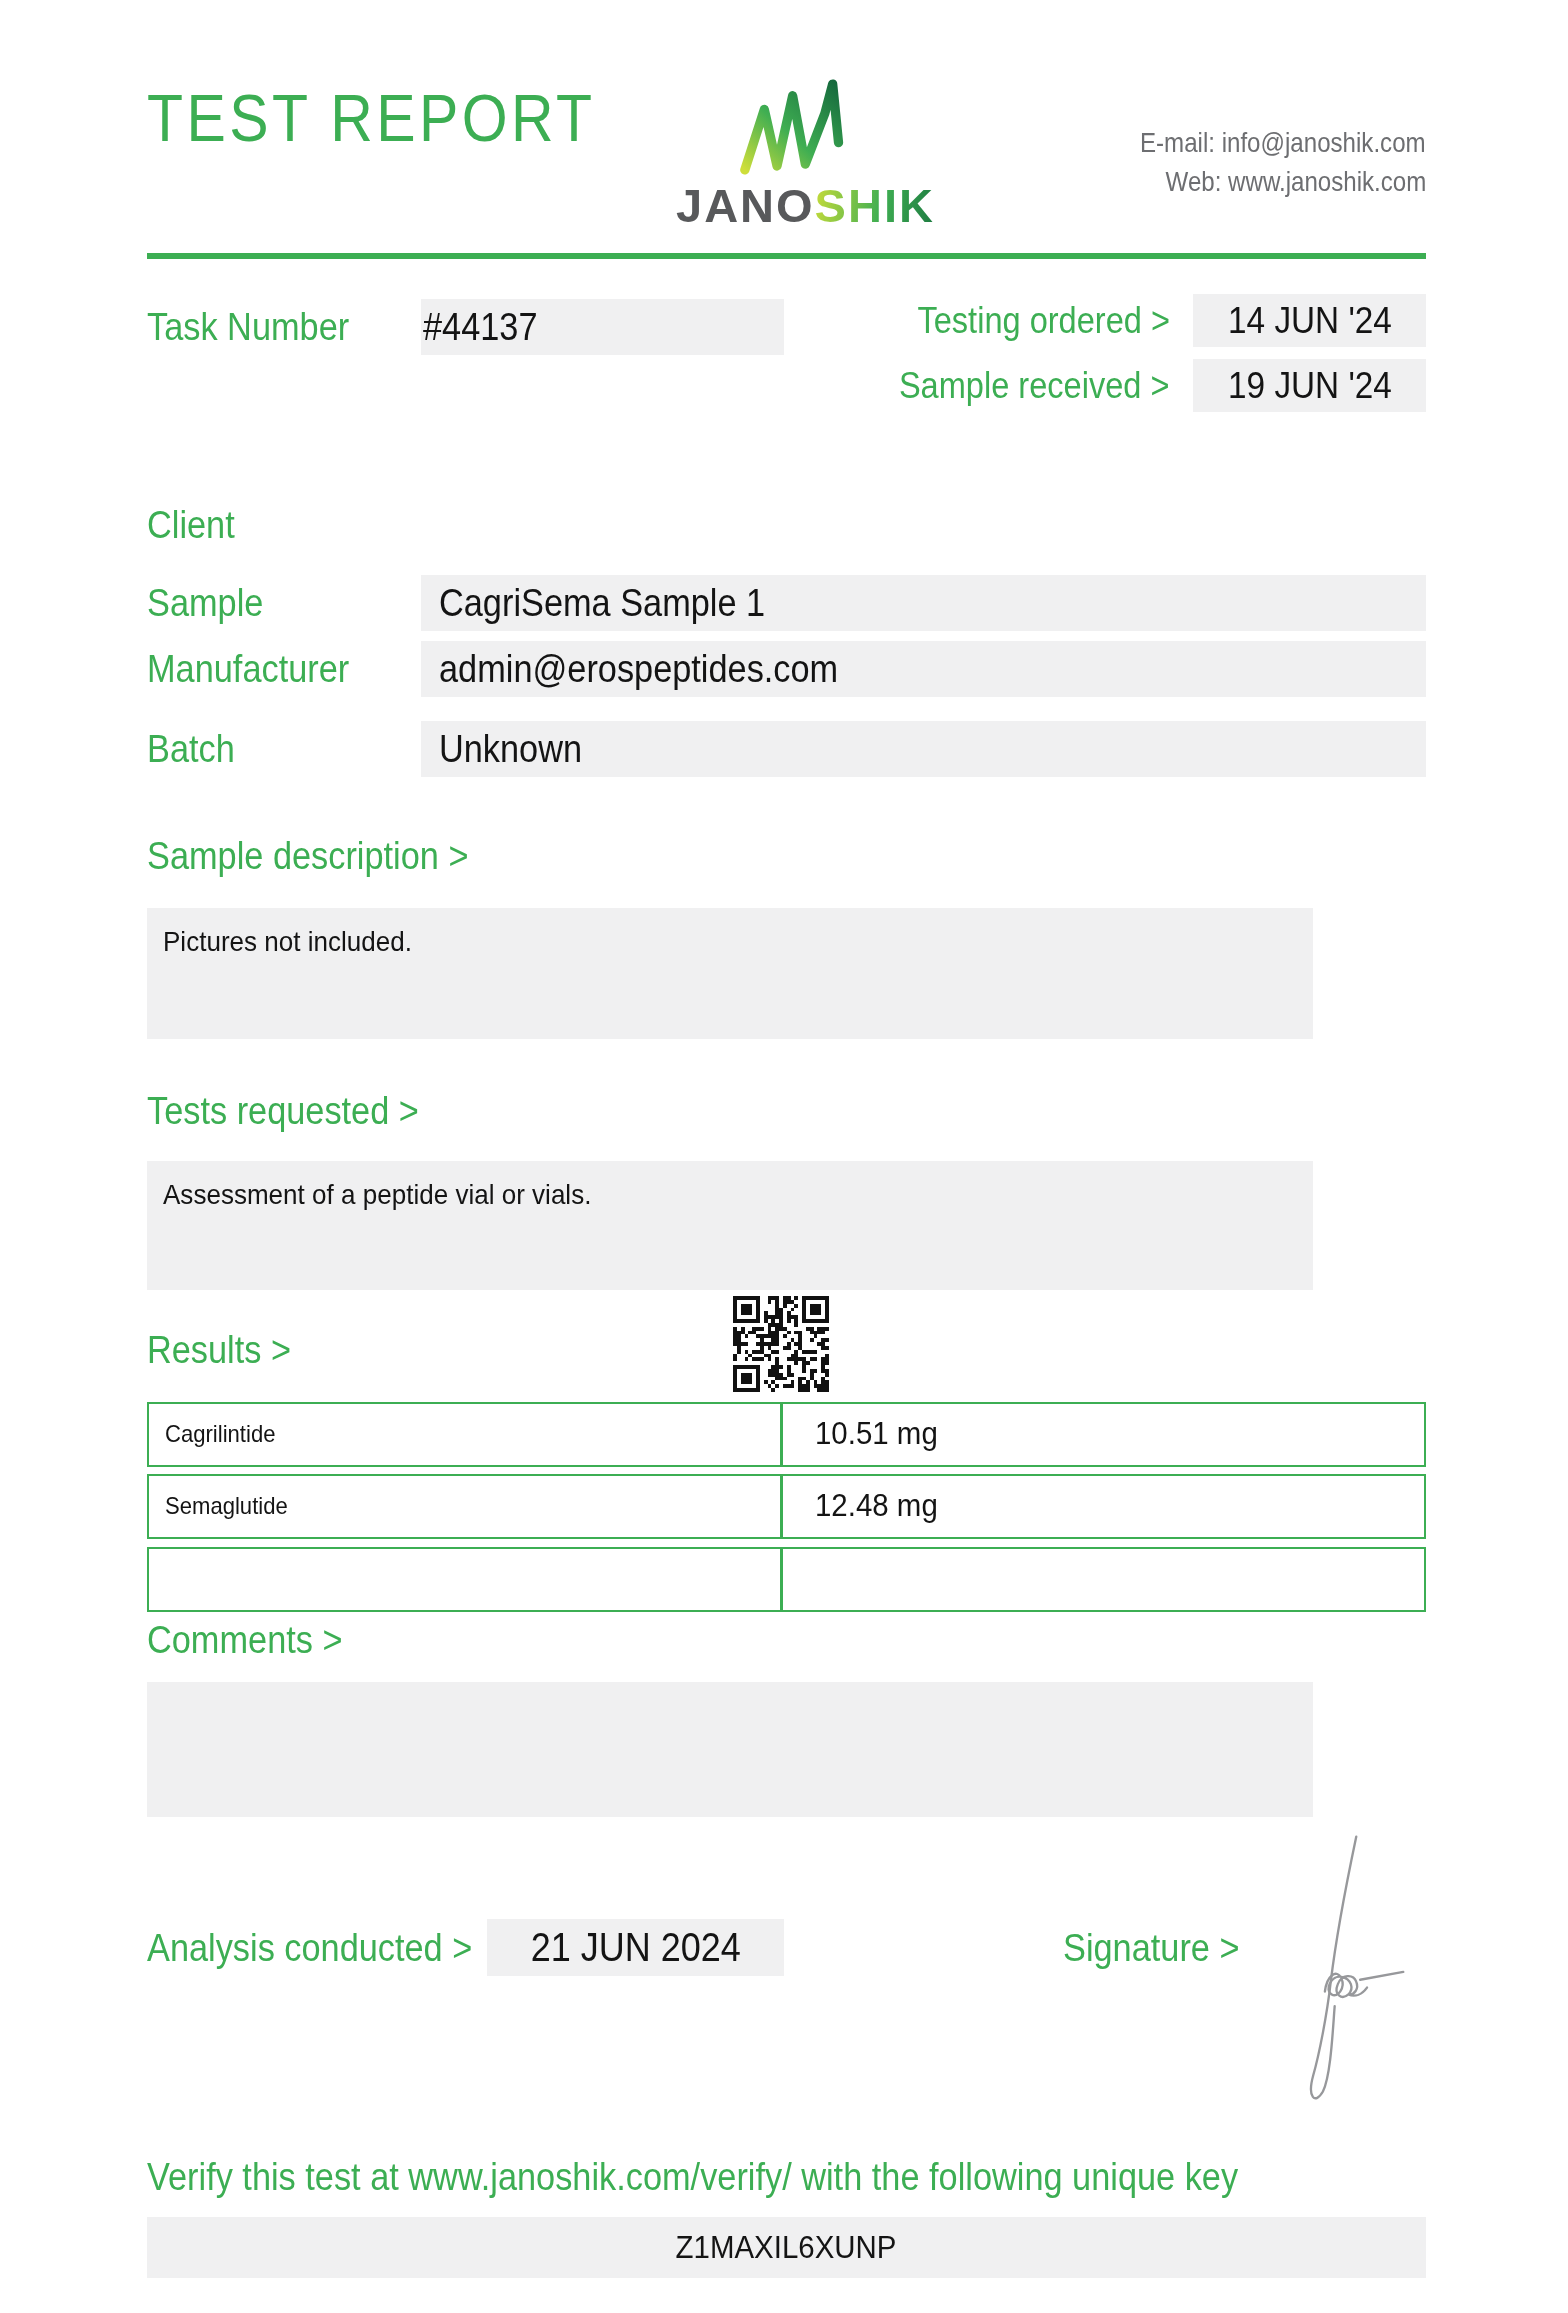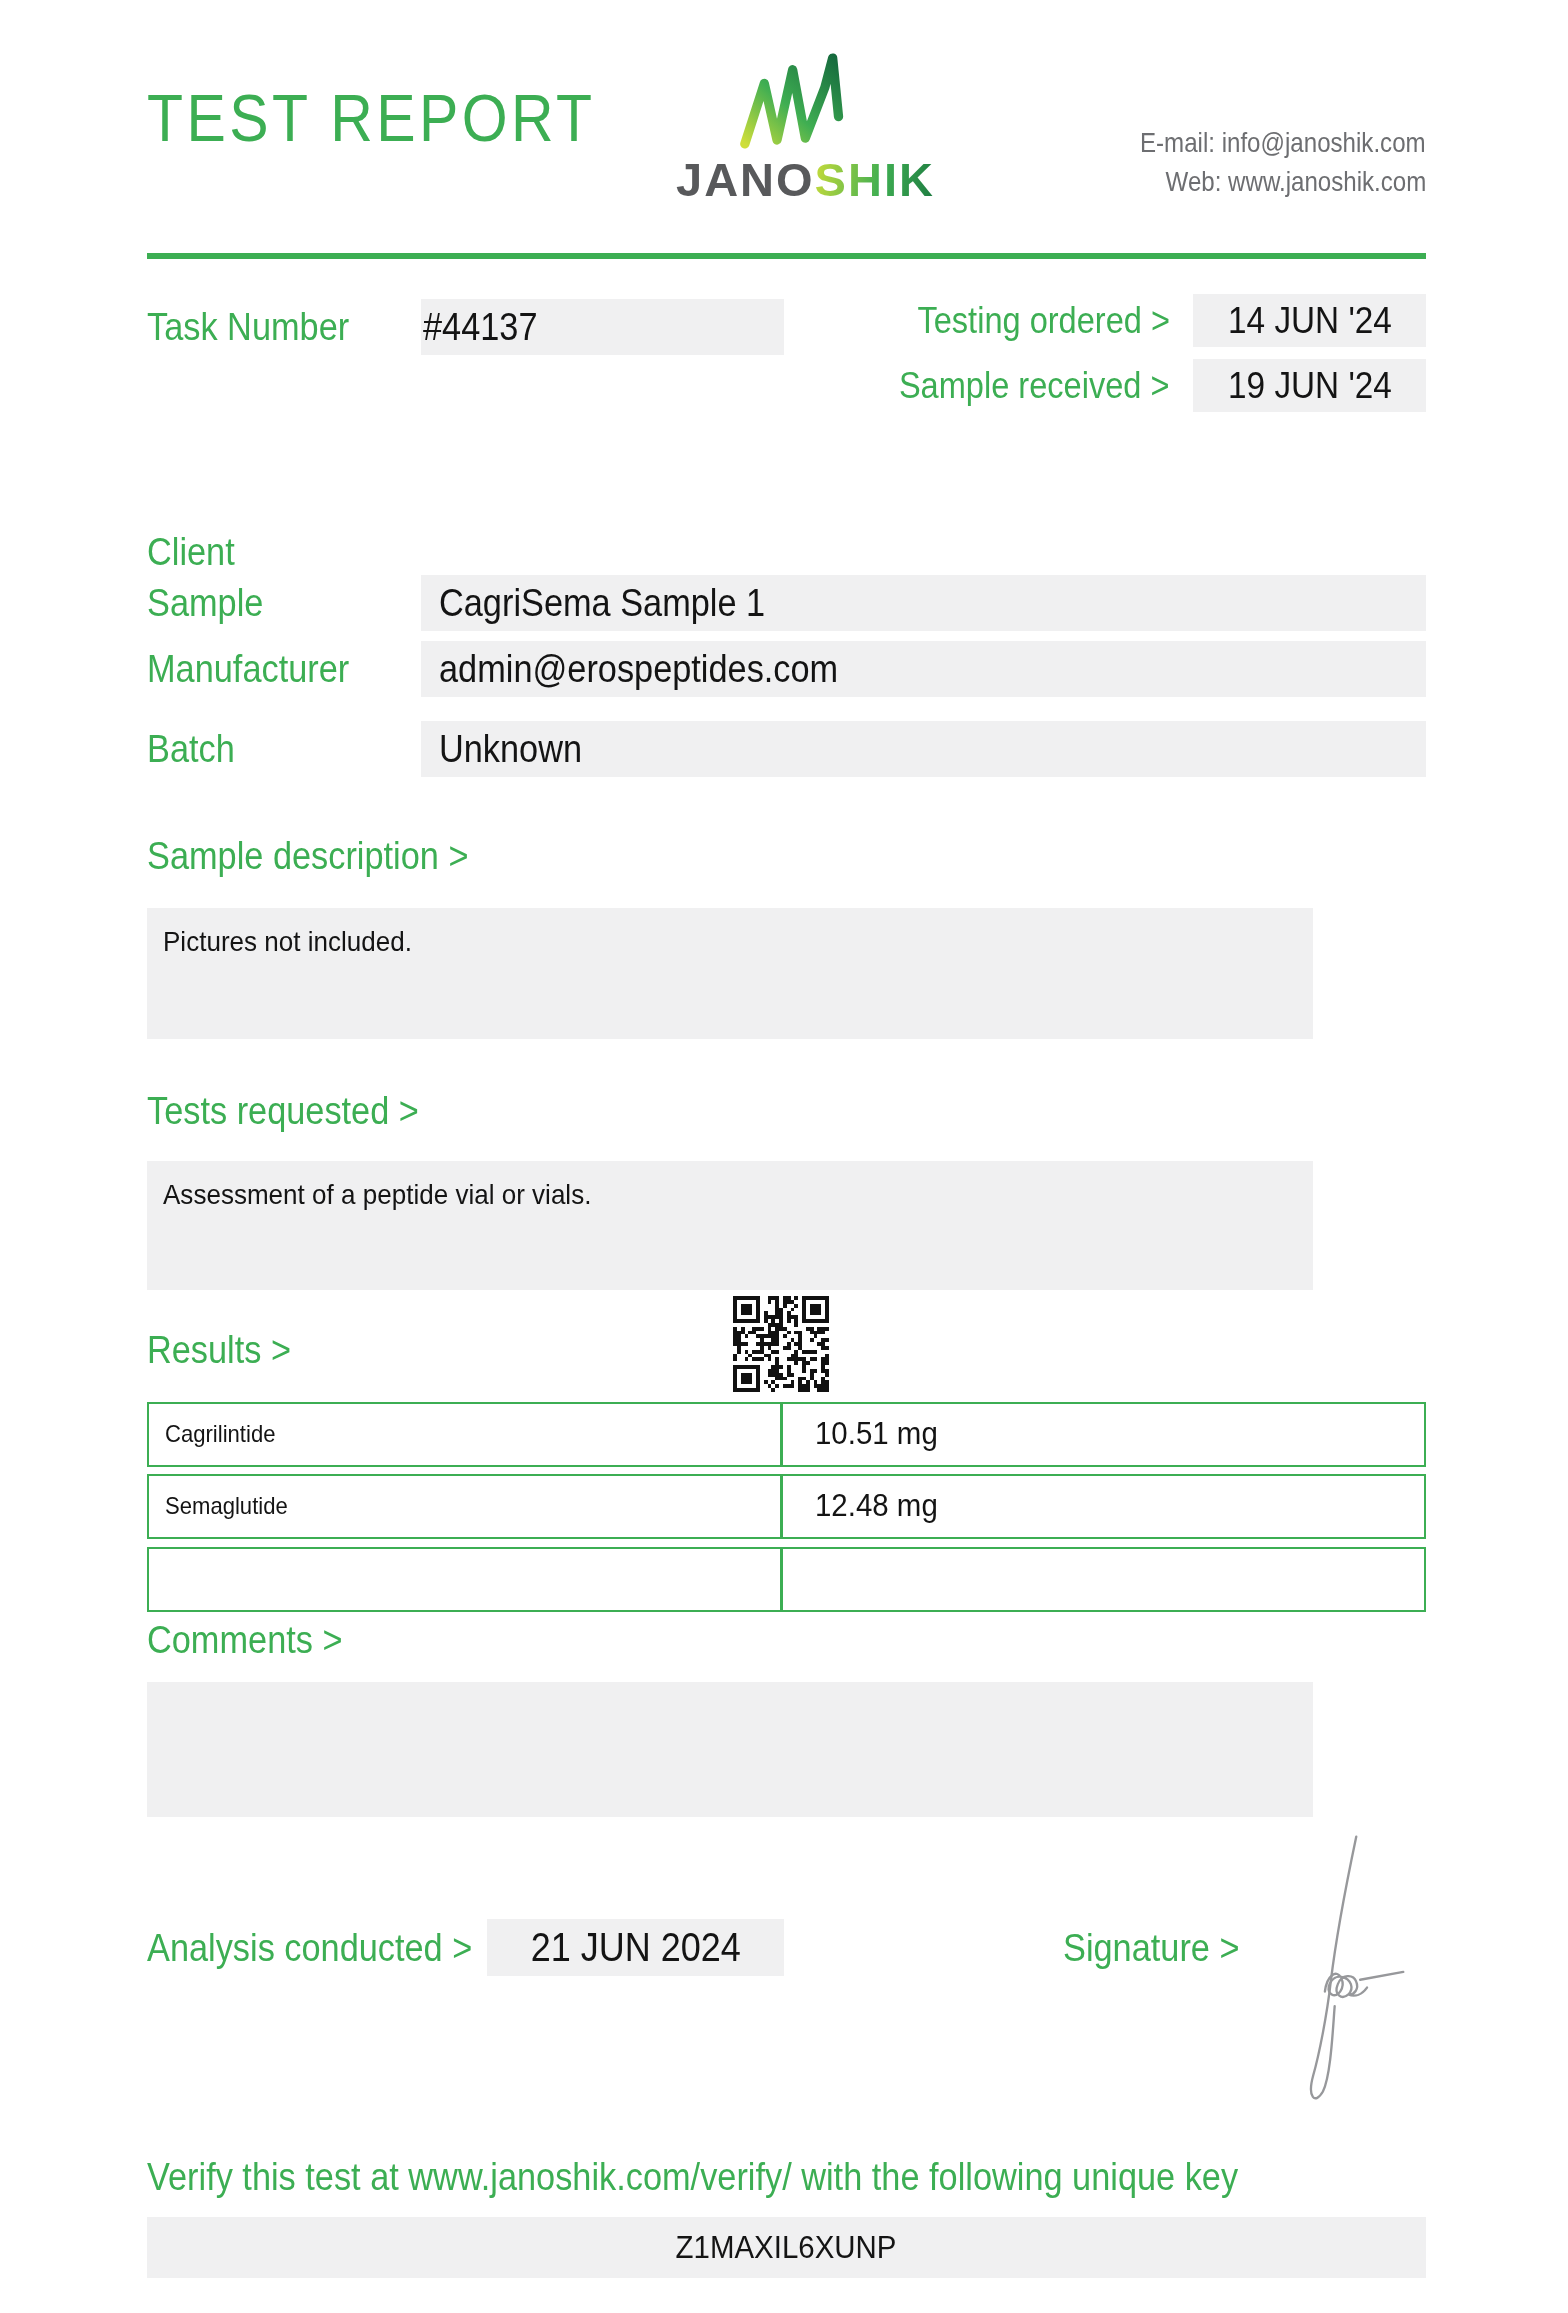--- a/index.html
+++ b/index.html
@@ -22,21 +22,21 @@
   .cond{display:inline-block;transform:scaleX(.88);transform-origin:0 50%;white-space:nowrap;}
   .cond-c{display:inline-block;transform:scaleX(.9);transform-origin:50% 50%;white-space:nowrap;}
   .cond-r{display:inline-block;transform:scaleX(.88);transform-origin:100% 50%;white-space:nowrap;}
 
   
   .report-title{
     position:absolute;left:147px;top:84px;
     font-size:67px;letter-spacing:3.9px;line-height:1;
     color:var(--green);font-weight:400;
   }
-  .logo{position:absolute;left:676px;top:52px;width:245px;text-align:center;}
+  .logo{position:absolute;left:676px;top:78px;width:245px;text-align:center;}
   .logo-icon{display:block;margin:0 auto;}
   .logo-word{font-size:47px;font-weight:700;letter-spacing:2px;line-height:1;margin-top:5.9px;color:var(--logo-gray);white-space:nowrap;}
   .logo-word .shik{
     background:linear-gradient(100deg,#c8dc3a 0%,#3fae52 55%,#1d7a41 100%);
     -webkit-background-clip:text;background-clip:text;
     -webkit-text-fill-color:transparent;color:#3fae52;
   }
   .contact{position:absolute;top:123px;right:142px;text-align:right;color:var(--contact-gray);font-size:27.4px;line-height:39px;}
   .rule{position:absolute;left:147px;top:253px;width:1279px;height:5.9px;background:var(--green);}
 
@@ -136,21 +136,21 @@
       <span class="cond-c">14 JUN '24</span>
     </span>
 </div>
 <div class="order-row" id="row-received">
   <span class="lbl"><span class="cond-r">Sample received &gt;</span></span>
   <span class="val">
       <span class="cond-c">19 JUN '24</span>
     </span>
 </div>
 
-<div class="detail-row" style="top:524px">
+<div class="detail-row" style="top:497px">
   <span class="lbl g-label"><span class="cond">Client</span></span>
 </div>
 <div class="detail-row" style="top:575px">
   <span class="lbl g-label"><span class="cond">Sample</span></span>
   <span class="val"><span class="cond">CagriSema Sample 1</span></span>
 </div>
 <div class="detail-row" style="top:641px">
   <span class="lbl g-label"><span class="cond">Manufacturer</span></span>
   <span class="val"><span class="cond">admin@erospeptides.com</span></span>
 </div>

